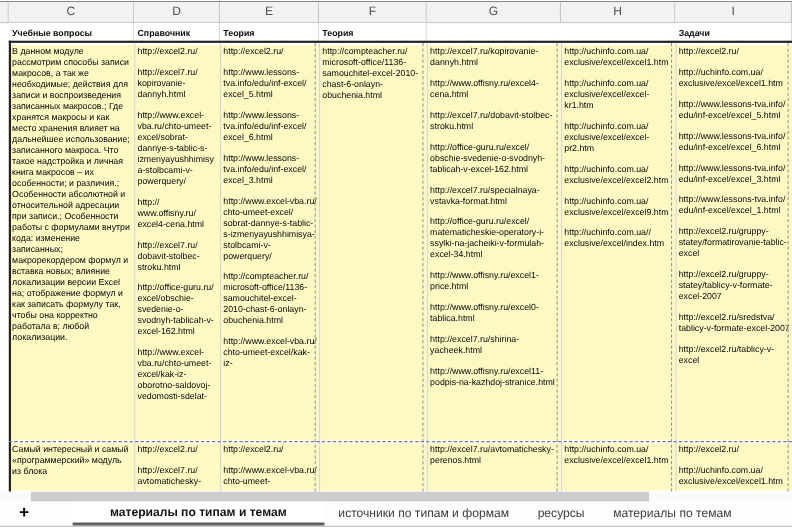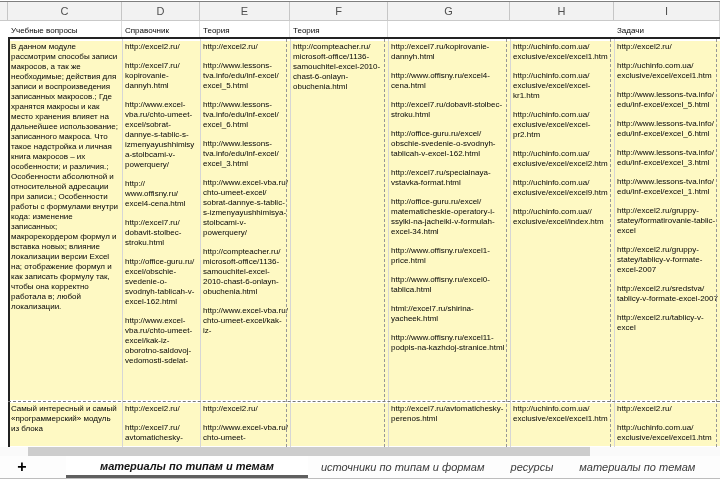--- a/index.html
+++ b/index.html
@@ -14,21 +14,21 @@
   .cG{left:388px;width:122px;}
   .cH{left:510px;width:104px;}
   .cI{left:614px;width:106px;}
   
   .colhead{position:absolute;top:2px;height:18px;background:#f2f2f2;color:#505050;
            font-size:11px;display:flex;align-items:center;justify-content:center;
            box-sizing:border-box;border-right:1px solid #c6c6c6;}
   
   .lbl{position:absolute;top:21px;height:16px;font-size:8px;color:#0a0a0a;
        display:flex;align-items:flex-end;padding:0 0 2px 3px;box-sizing:border-box;
-       border-right:1px solid #dcdcdc;background:#fff;overflow:hidden;white-space:nowrap;}
+       border-right:1px solid #dcdcdc;background:#fff;overflow:hidden;white-space:nowrap;font-weight:bold;}
   
   .r1{position:absolute;top:41px;height:359px;}
   .r2{position:absolute;top:403px;height:43px;}
   .cell{box-sizing:border-box;padding:1px 2px 0 3px;overflow:hidden;
         font-size:8px;line-height:10px;color:#050505;background:#fef9c3;}
   .cell .cell-para{margin:0 0 9px 0;overflow-wrap:break-word;word-break:break-word;}
   
   .hline{position:absolute;height:1px;background:#c9c9c9;}
   .topline{position:absolute;left:0;top:1px;width:720px;height:1px;background:#7f7f7f;}
   .thickh{position:absolute;left:8px;top:37px;width:712px;height:2px;background:#232323;}
@@ -38,21 +38,21 @@
   .hdash{position:absolute;left:8px;top:401px;width:712px;height:0;border-top:1px dashed #787878;}
   
   .scrolltrack{position:absolute;left:0;top:447px;width:720px;height:9px;background:#fafafa;}
   .scrollthumb{position:absolute;left:28px;top:447px;width:562px;height:9px;background:#cdcdcd;}
   
   .tabbar{position:absolute;left:0;top:456px;width:720px;height:22px;background:#fdfdfd;
           display:flex;align-items:stretch;font-size:11px;color:#3c3c3c;overflow:hidden;}
   .plus{width:44px;display:flex;align-items:center;justify-content:center;
         font-size:16px;font-weight:700;color:#000;flex:0 0 auto;}
   .tab{display:flex;align-items:center;padding:0 13px;white-space:nowrap;flex:0 0 auto;
-       box-sizing:border-box;font-style:italic;}
+       box-sizing:border-box;}
   .tab.active{padding:0 34px;margin-left:22px;font-weight:600;color:#141414;background:#fff;
               border-bottom:3px solid #5f5f5f;}
   .tabbarline{position:absolute;left:0;top:478px;width:720px;height:1px;background:#bdbdbd;}
 </style>
 </head>
 <body>
 
 <div class="stage">
 
   <div class="topline"></div>
@@ -98,21 +98,21 @@
     </div>
   <div class="cell r1 cG">
       <div class="cell-para">http:/​/​excel7.ru/​kopirovanie-​dannyh.html</div>
       <div class="cell-para">http:/​/​www.offisny.ru/​excel4-​cena.html</div>
       <div class="cell-para">http:/​/​excel7.ru/​dobavit-​stolbec-​stroku.html</div>
       <div class="cell-para">http:/​/​office-​guru.ru/​excel/​obschie-​svedenie-​o-​svodnyh-​tablicah-​v-​excel-​162.html</div>
       <div class="cell-para">http:/​/​excel7.ru/​specialnaya-​vstavka-​format.html</div>
       <div class="cell-para">http:/​/​office-​guru.ru/​excel/​matematicheskie-​operatory-​i-​ssylki-​na-​jacheiki-​v-​formulah-​excel-​34.html</div>
       <div class="cell-para">http:/​/​www.offisny.ru/​excel1-​price.html</div>
       <div class="cell-para">http:/​/​www.offisny.ru/​excel0-​tablica.html</div>
-      <div class="cell-para">html:/​/​excel7.ru/​shirina-​yacheek.html</div>
+      <div class="cell-para">http:/​/​excel7.ru/​shirina-​yacheek.html</div>
       <div class="cell-para">http:/​/​www.offisny.ru/​excel11-​podpis-​na-​kazhdoj-​stranice.html</div>
     </div>
   <div class="cell r1 cH">
       <div class="cell-para">http:/​/​uchinfo.com.ua/​exclusive/​excel/​excel1.htm</div>
       <div class="cell-para">http:/​/​uchinfo.com.ua/​exclusive/​excel/​excel-​kr1.htm</div>
       <div class="cell-para">http:/​/​uchinfo.com.ua/​exclusive/​excel/​excel-​pr2.htm</div>
       <div class="cell-para">http:/​/​uchinfo.com.ua/​exclusive/​excel/​excel2.htm</div>
       <div class="cell-para">http:/​/​uchinfo.com.ua/​exclusive/​excel/​excel9.htm</div>
       <div class="cell-para">http:/​/​uchinfo.com.ua/​/​exclusive/​excel/​index.htm</div>
     </div>

